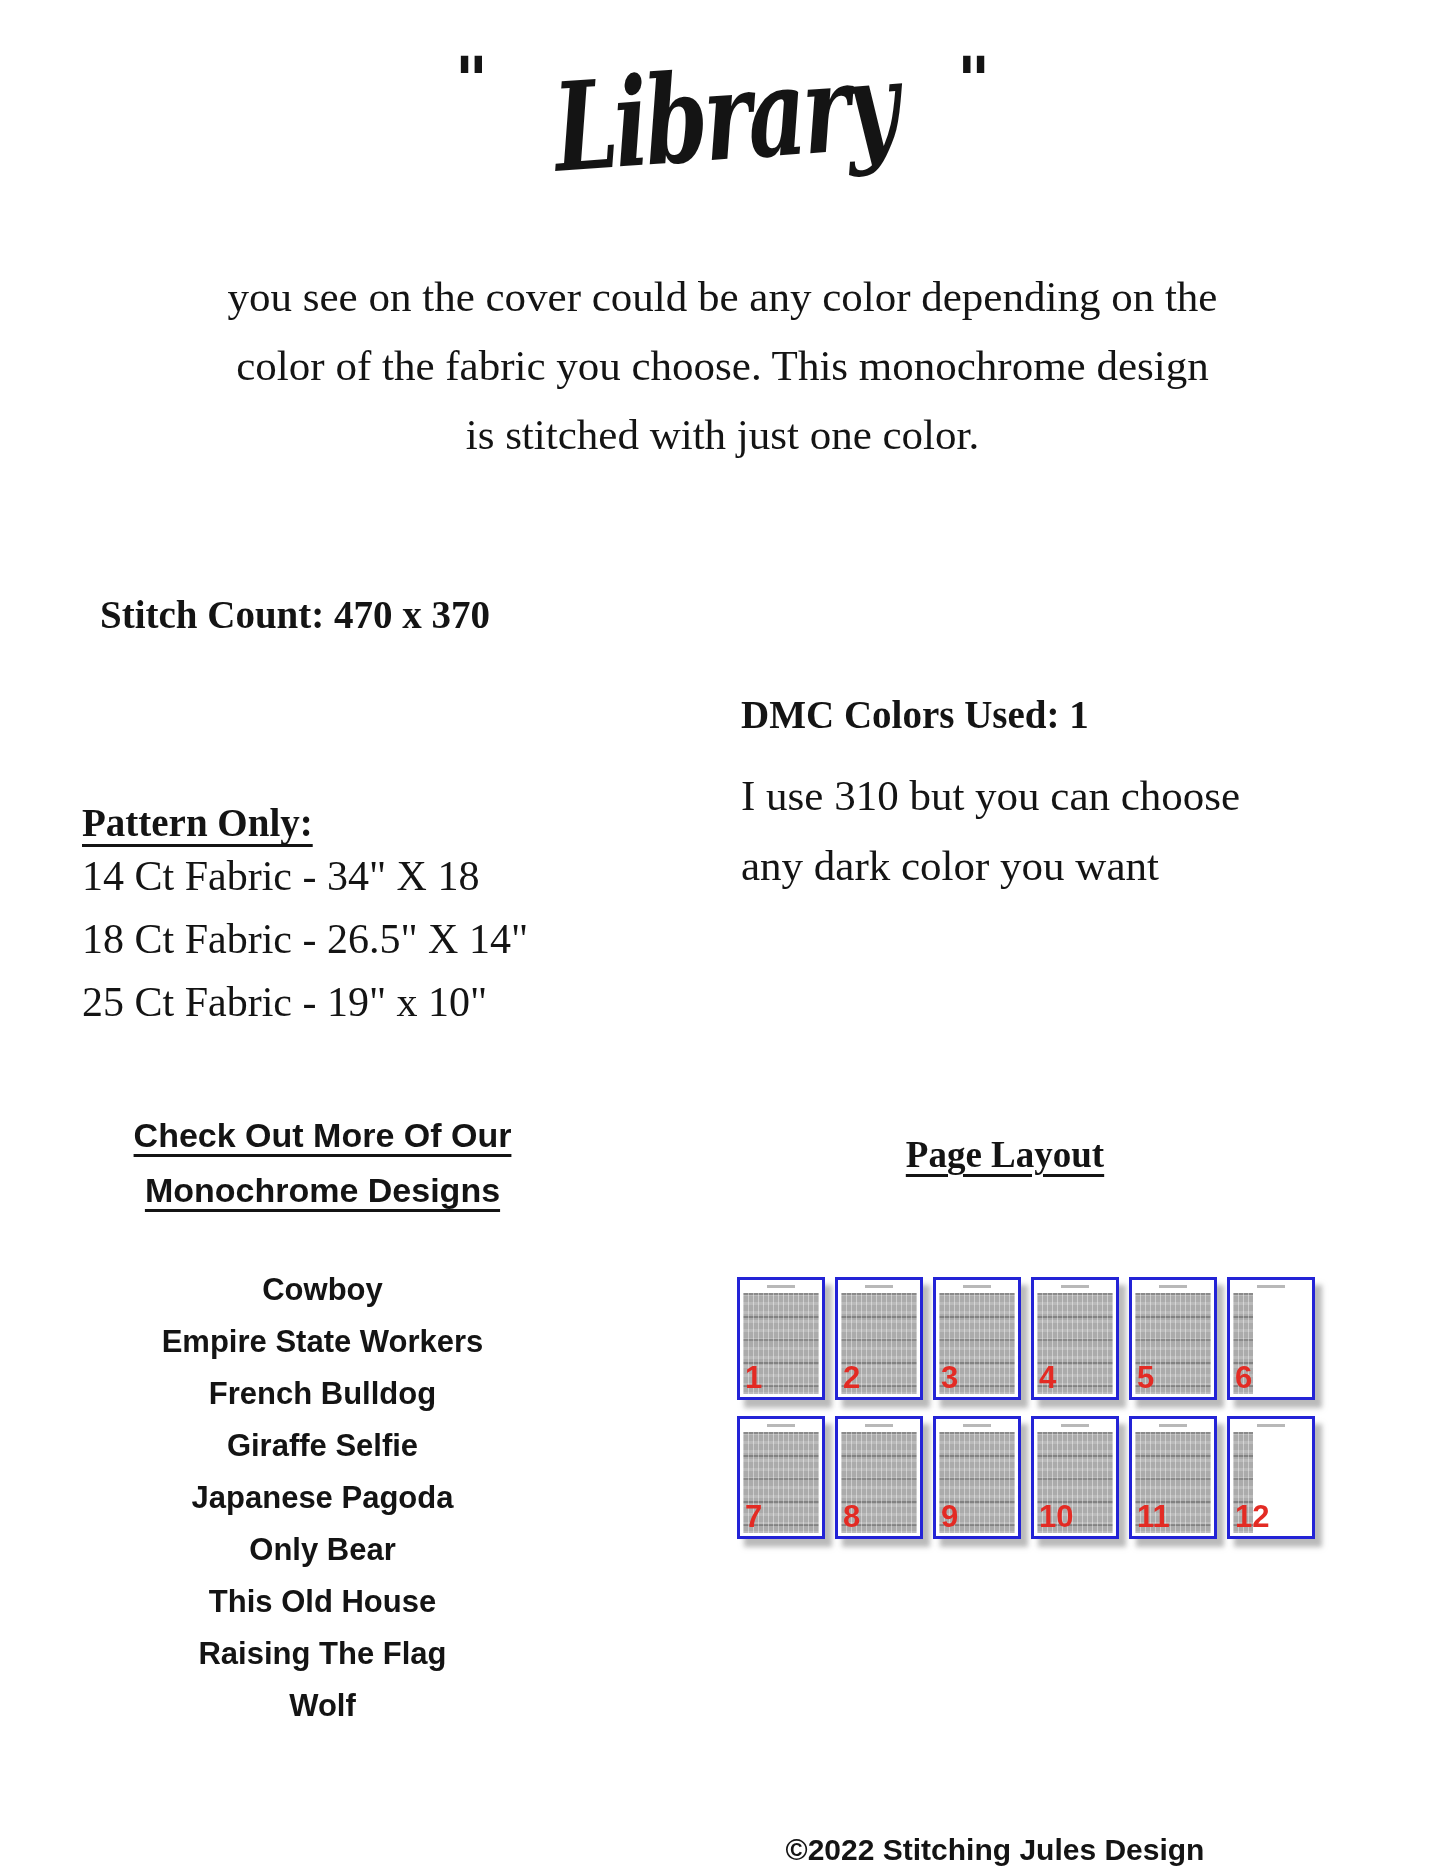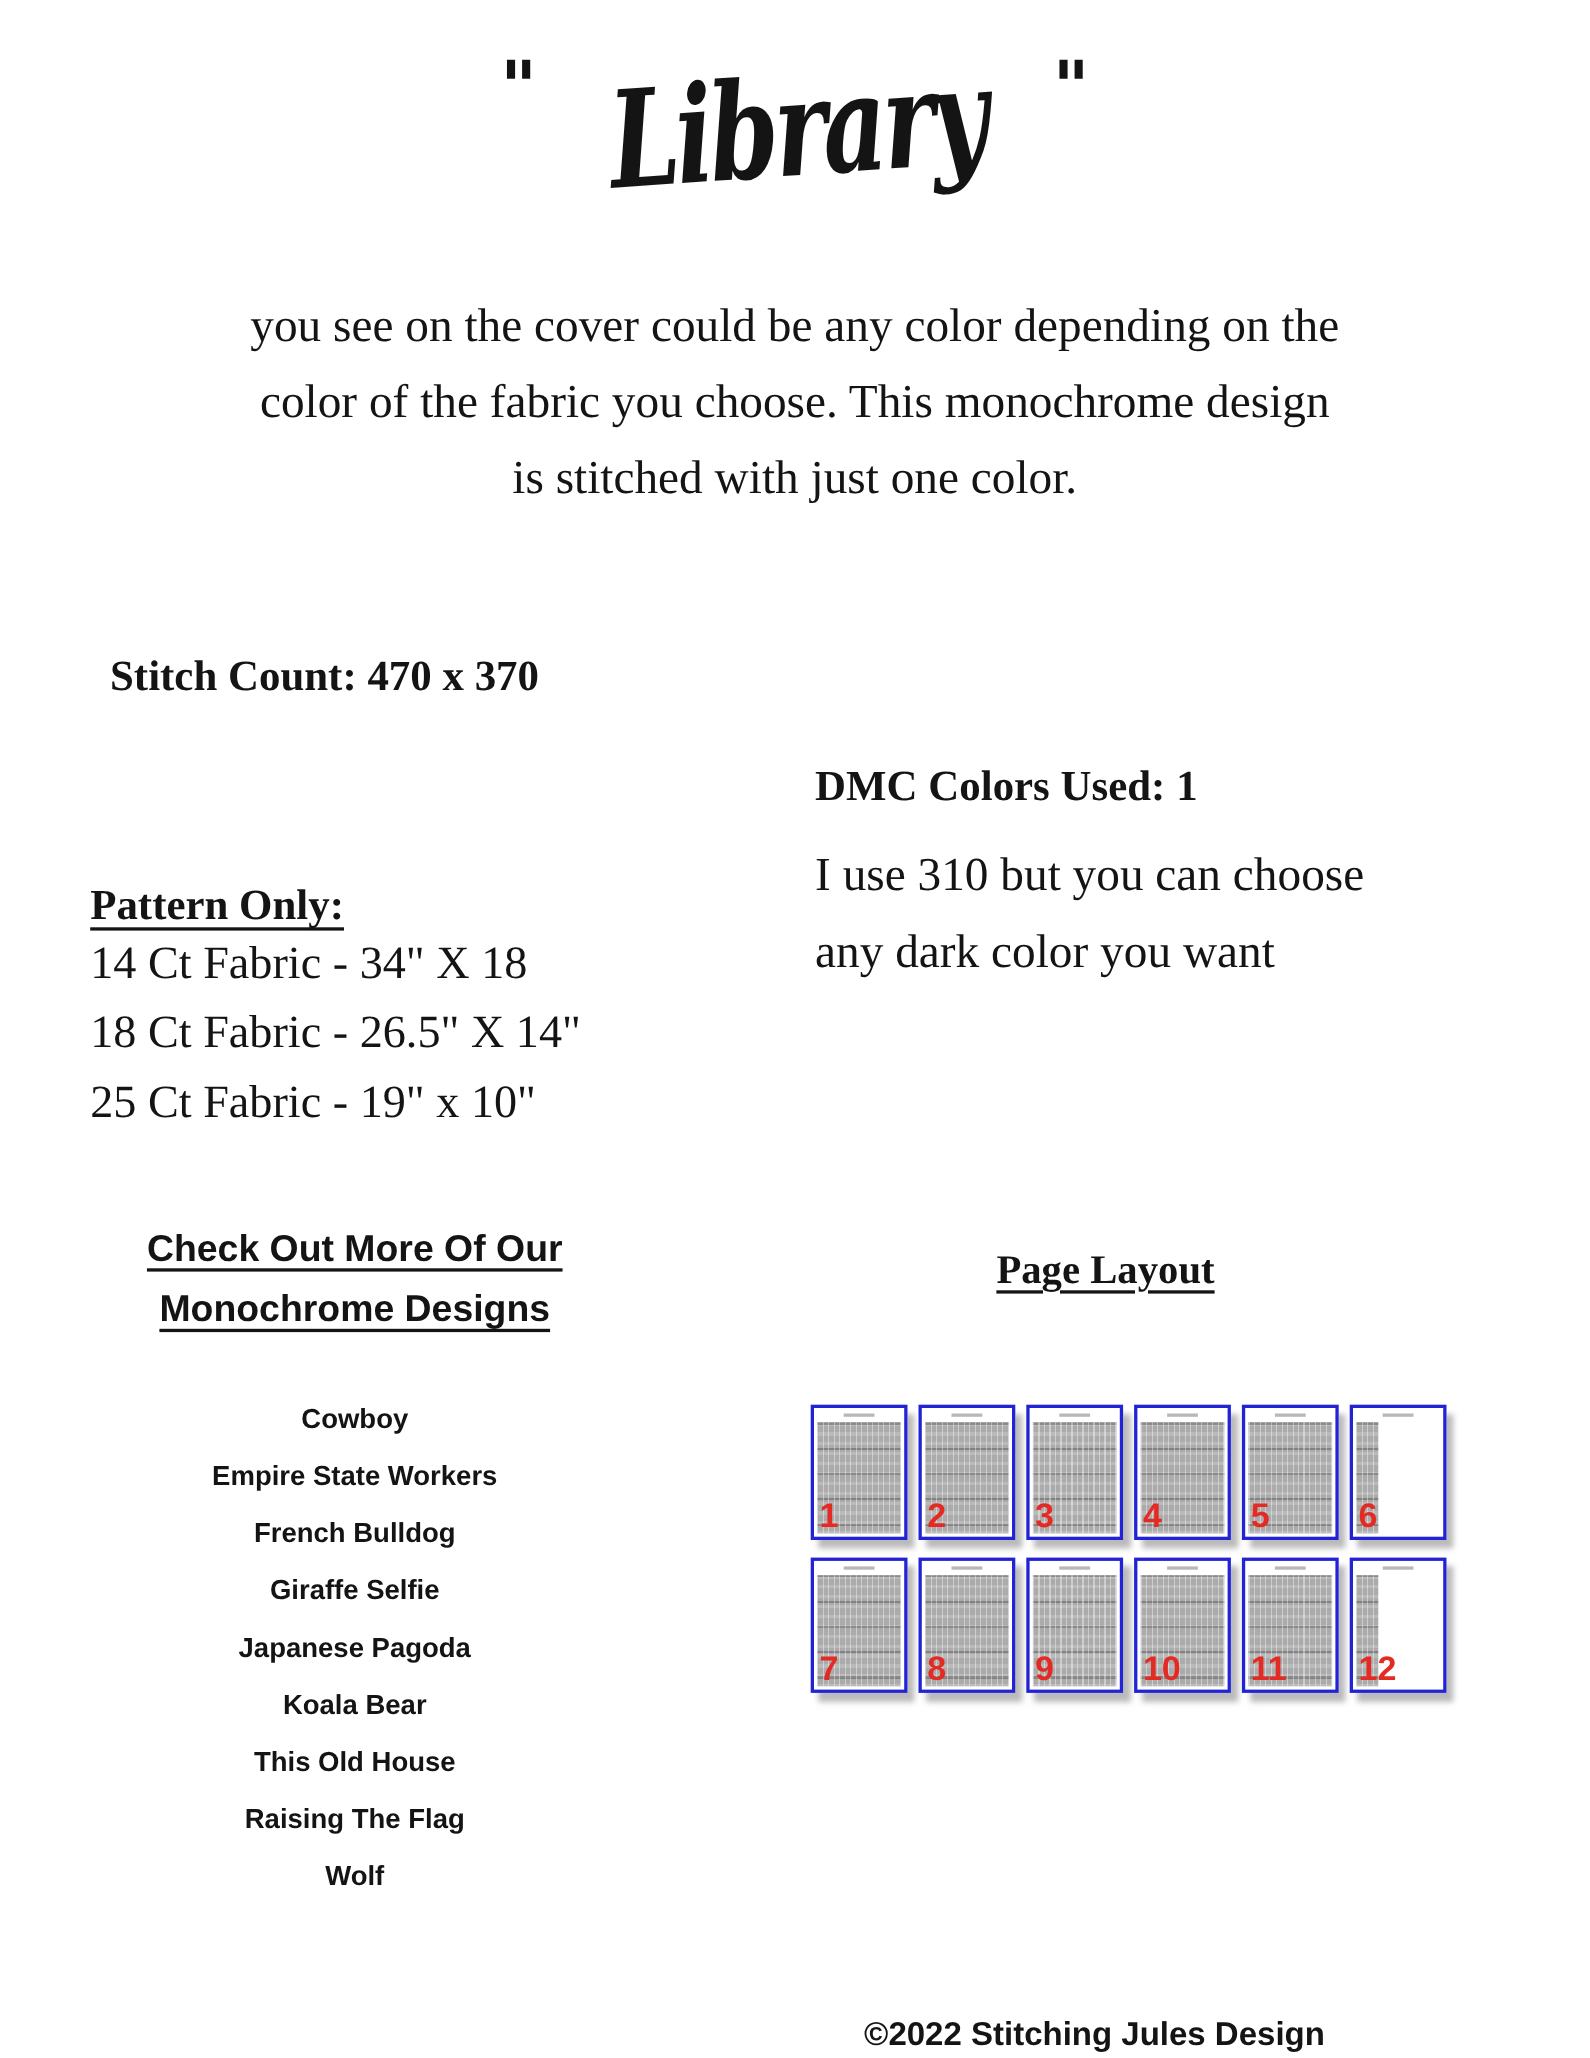--- a/index.html
+++ b/index.html
@@ -45,21 +45,21 @@
   
   .more-designs {
     position:absolute; top:1108px; left:60px; width:525px; text-align:center;
     font-family:"Liberation Sans", sans-serif; font-weight:bold;
   }
   .md-heading {
     font-size:34px; line-height:55px;
     text-decoration:underline; text-decoration-thickness:3px; text-underline-offset:7px;
   }
   .md-items { margin-top:46px; }
-  .md-item { font-size:25px; line-height:52px; }
+  .md-item { font-size:31px; line-height:52px; }
 
   
   .pl-heading {
     position:absolute; top:1133px; left:890px; width:230px; text-align:center;
     font-weight:bold; font-size:37px;
     text-decoration:underline; text-decoration-thickness:3px; text-underline-offset:7px;
   }
   .grid {
     position:absolute; top:1277px; left:737px; width:578px;
     display:grid; grid-template-columns:repeat(6, 88px); grid-template-rows:123px 123px;
@@ -127,21 +127,21 @@
     <div class="md-heading">
       <div>Check Out More Of Our</div>
       <div>Monochrome Designs</div>
     </div>
     <div class="md-items">
       <div class="md-item">Cowboy</div>
       <div class="md-item">Empire State Workers</div>
       <div class="md-item">French Bulldog</div>
       <div class="md-item">Giraffe Selfie</div>
       <div class="md-item">Japanese Pagoda</div>
-      <div class="md-item">Koala Bear</div>
+      <div class="md-item">Only Bear</div>
       <div class="md-item">This Old House</div>
       <div class="md-item">Raising The Flag</div>
       <div class="md-item">Wolf</div>
     </div>
   </section>
 
   <div class="pl-heading">Page Layout</div>
 
   <section class="grid">
     <div class="thumb">

